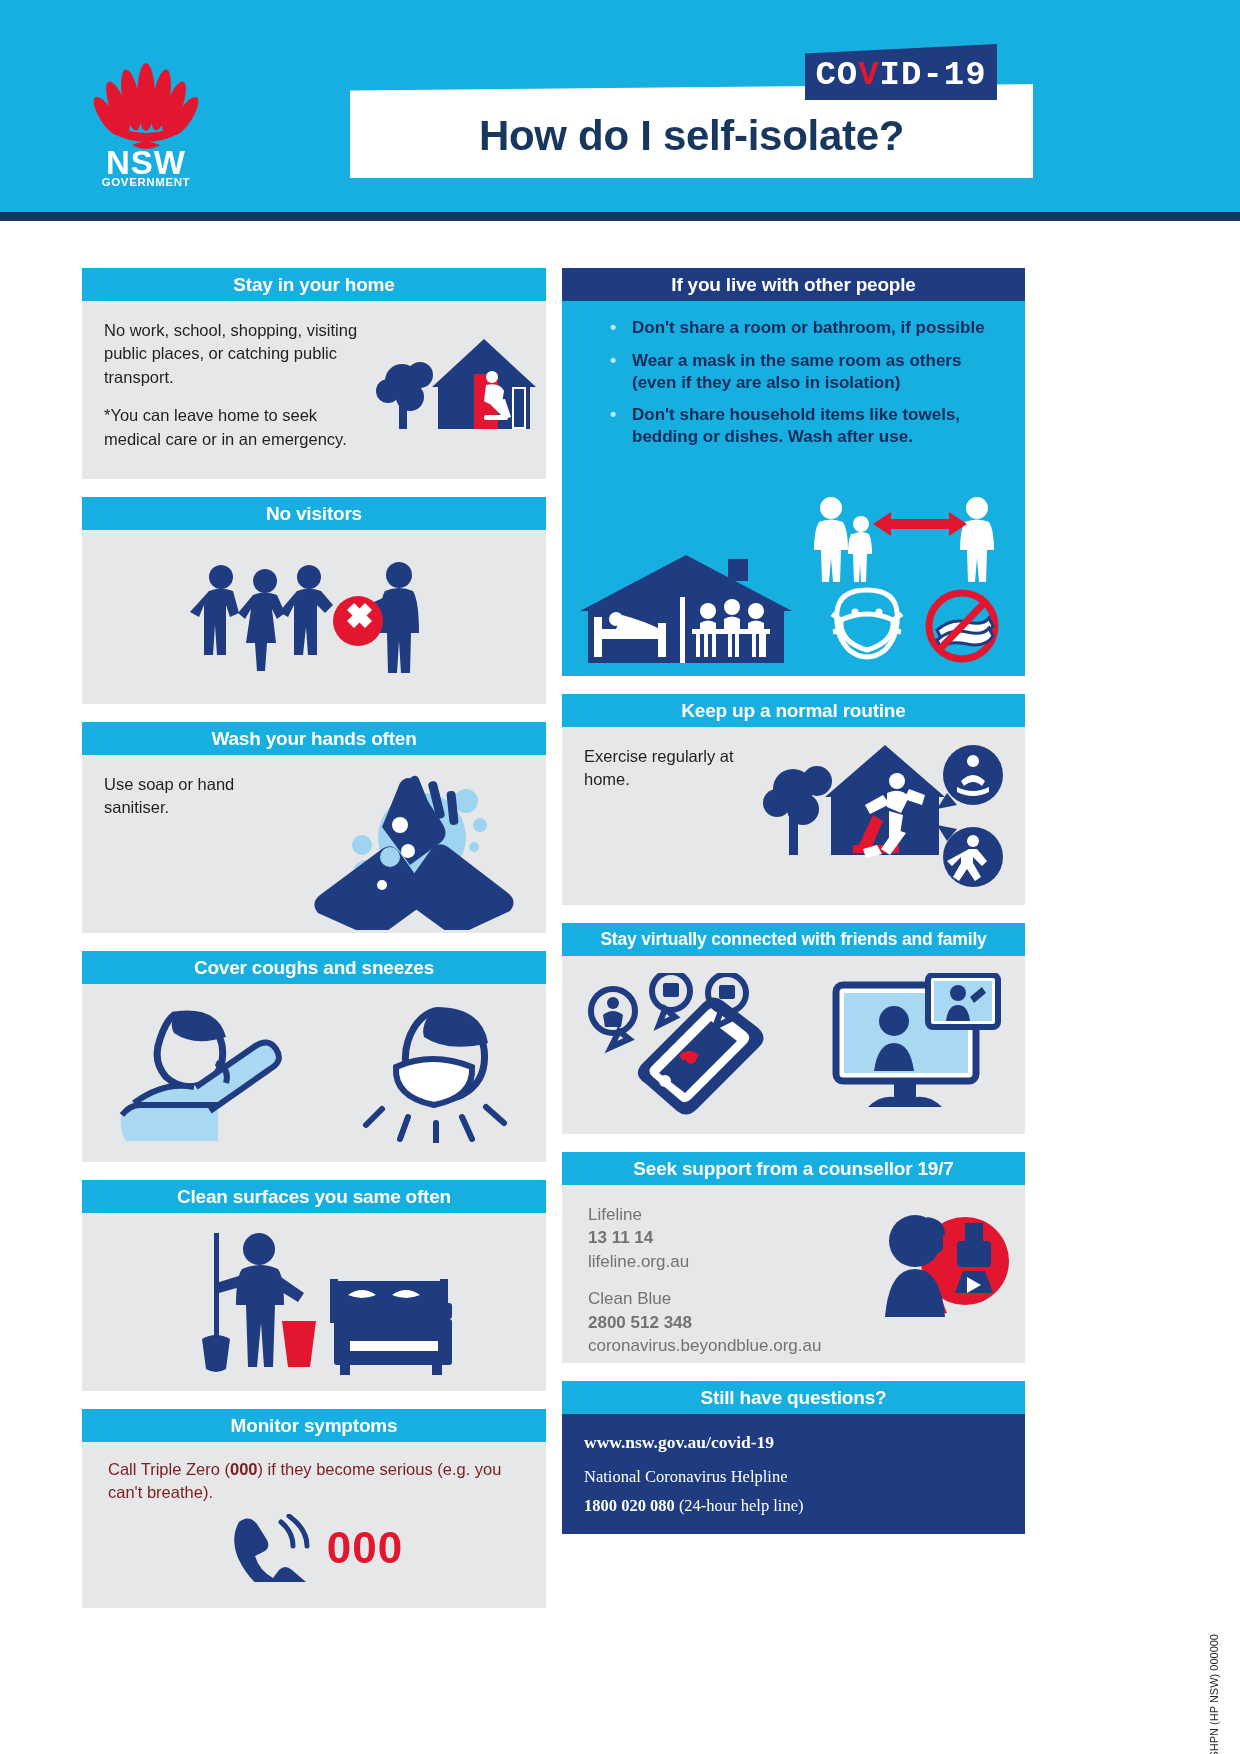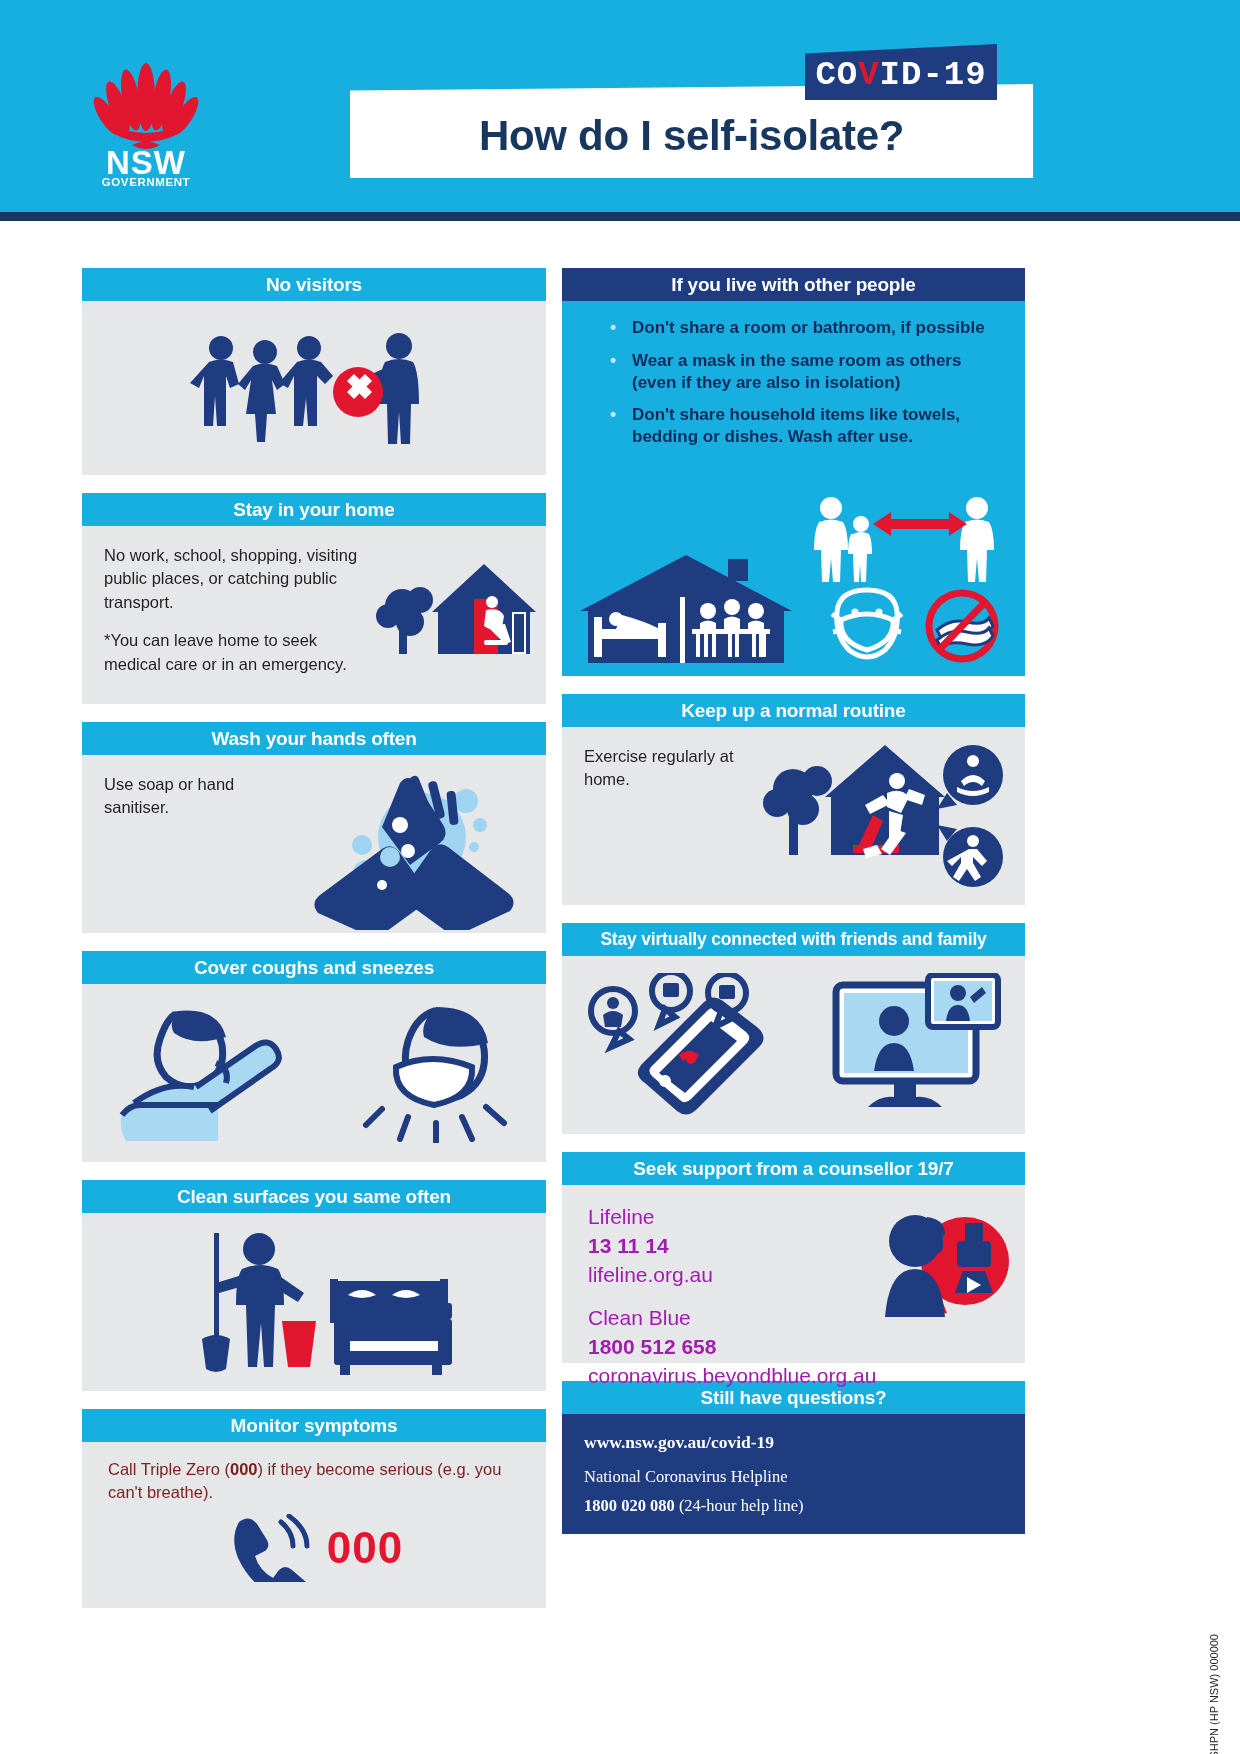--- a/index.html
+++ b/index.html
@@ -79,21 +79,21 @@
 
   .art { display: block; }
 
   
   .q-body { background: #1f3c80; color: #ffffff; padding: 18px 22px 20px 22px; }
   .q-body .line { font-size: 16.5px; line-height: 1.5; margin-bottom: 4px; }
   .q-body .url { font-weight: bold; font-size: 17.5px; margin-bottom: 12px; }
   .q-body b { font-weight: bold; }
 
   
-  .sup-text { font-size: 21px; line-height: 1.38; color: #a21caf; }
+  .sup-text { font-size: 17px; line-height: 1.38; color: #737373; }
   .sup-text .b { font-weight: bold; }
   .sup-block { margin-bottom: 14px; }
 
   
   .copyright {
     position: absolute; right: 14px; bottom: 120px;
     transform-origin: right bottom; transform: rotate(-90deg) translateY(-50%);
     white-space: nowrap; font-size: 11px; color: #231f20;
   }
 
@@ -136,50 +136,20 @@
     <span><b>CO</b><i>V</i><b>ID-19</b></span>
   </div>
 </div>
 <div class="header-rule"></div>
 
 <div class="grid">
 
   <div class="col-left">
 
     <div class="card">
-      <div class="card-head head-lt">No visitors</div>
-      <div class="card-body" style="height:174px; display:flex; align-items:center; justify-content:center;">
-        <div>
-          <svg class="art" width="255" height="125" viewBox="0 0 255 125" aria-hidden="true">
-            <g fill="#1f3c80">
-
-              <circle cx="34" cy="22" r="12"></circle>
-              <path d="M22 36 q12 -5 24 0 l6 22 l-9 4 l-4 -12 l0 50 l-9 0 l-2 -30 l-2 30 l-9 0 l0 -50 l-5 12 l-9 -5 z"></path>
-
-              <circle cx="78" cy="26" r="12"></circle>
-              <path d="M66 40 q12 -5 24 0 l8 18 l-8 6 l-5 -10 l4 34 l-9 0 l-2 28 l-8 0 l-2 -28 l-9 0 l5 -34 l-6 10 l-7 -6 z"></path>
-
-              <circle cx="122" cy="22" r="12"></circle>
-              <path d="M110 36 q12 -5 24 0 l12 14 l-8 8 l-8 -8 l0 50 l-9 0 l-2 -28 l-3 28 l-9 0 l0 -50 l-6 12 l-9 -5 z"></path>
-
-              <circle cx="212" cy="20" r="13"></circle>
-              <path d="M198 36 q14 -6 28 0 q6 10 6 42 l-8 0 l-1 40 l-9 0 l-2 -32 l-2 32 l-9 0 l-1 -40 l-8 0 q0 -32 6 -42 z"></path>
-              <path d="M198 42 l-22 10 l4 10 l24 -10 z"></path>
-              <path d="M175 48 q-10 -2 -12 6 q6 6 14 4 z"></path>
-            </g>
-            <path d="M190 66 l-22 -6 l16 16 z" fill="#e2172f"></path>
-            <circle cx="171" cy="66" r="25" fill="#e2172f"></circle>
-            <path d="M160 55 l7 -7 l18 18 l-7 7 z" fill="#ffffff"></path>
-            <path d="M178 48 l7 7 l-18 18 l-7 -7 z" fill="#ffffff"></path>
-          </svg>
-        </div>
-      </div>
-    </div>
-
-    <div class="card">
       <div class="card-head head-lt">Stay in your home</div>
       <div class="card-body" style="height:178px;">
         <div class="body-text" style="width:300px;">
           <p>No work, school, shopping, visiting public places, or catching public transport.</p>
           <p>*You can leave home to seek medical care or in an emergency.</p>
         </div>
         <div style="position:absolute; right:10px; top:28px;">
           <svg class="art" width="160" height="115" viewBox="0 0 160 115" aria-hidden="true">
             <path d="M62 55 L108 14 L154 55 L154 100 L62 100 Z" fill="#1f3c80"></path>
             <path d="M56 58 L108 10 L160 58 L150 58 L108 22 L66 58 Z" fill="#1f3c80"></path>
@@ -193,20 +163,50 @@
             </g>
             <rect x="136" y="58" width="14" height="42" fill="#ffffff"></rect>
             <rect x="138" y="60" width="10" height="38" fill="#1f3c80"></rect>
             <g fill="#1f3c80">
               <circle cx="26" cy="52" r="17"></circle>
               <circle cx="44" cy="46" r="13"></circle>
               <circle cx="12" cy="62" r="12"></circle>
               <circle cx="34" cy="68" r="14"></circle>
               <rect x="23" y="66" width="8" height="34"></rect>
             </g>
+          </svg>
+        </div>
+      </div>
+    </div>
+
+    <div class="card">
+      <div class="card-head head-lt">No visitors</div>
+      <div class="card-body" style="height:174px; display:flex; align-items:center; justify-content:center;">
+        <div>
+          <svg class="art" width="255" height="125" viewBox="0 0 255 125" aria-hidden="true">
+            <g fill="#1f3c80">
+
+              <circle cx="34" cy="22" r="12"></circle>
+              <path d="M22 36 q12 -5 24 0 l6 22 l-9 4 l-4 -12 l0 50 l-9 0 l-2 -30 l-2 30 l-9 0 l0 -50 l-5 12 l-9 -5 z"></path>
+
+              <circle cx="78" cy="26" r="12"></circle>
+              <path d="M66 40 q12 -5 24 0 l8 18 l-8 6 l-5 -10 l4 34 l-9 0 l-2 28 l-8 0 l-2 -28 l-9 0 l5 -34 l-6 10 l-7 -6 z"></path>
+
+              <circle cx="122" cy="22" r="12"></circle>
+              <path d="M110 36 q12 -5 24 0 l12 14 l-8 8 l-8 -8 l0 50 l-9 0 l-2 -28 l-3 28 l-9 0 l0 -50 l-6 12 l-9 -5 z"></path>
+
+              <circle cx="212" cy="20" r="13"></circle>
+              <path d="M198 36 q14 -6 28 0 q6 10 6 42 l-8 0 l-1 40 l-9 0 l-2 -32 l-2 32 l-9 0 l-1 -40 l-8 0 q0 -32 6 -42 z"></path>
+              <path d="M198 42 l-22 10 l4 10 l24 -10 z"></path>
+              <path d="M175 48 q-10 -2 -12 6 q6 6 14 4 z"></path>
+            </g>
+            <path d="M190 66 l-22 -6 l16 16 z" fill="#e2172f"></path>
+            <circle cx="171" cy="66" r="25" fill="#e2172f"></circle>
+            <path d="M160 55 l7 -7 l18 18 l-7 7 z" fill="#ffffff"></path>
+            <path d="M178 48 l7 7 l-18 18 l-7 -7 z" fill="#ffffff"></path>
           </svg>
         </div>
       </div>
     </div>
 
     <div class="card">
       <div class="card-head head-lt">Wash your hands often</div>
       <div class="card-body" style="height:178px;">
         <div class="body-text" style="width:210px;">
           <p>Use soap or hand sanitiser.</p>
@@ -516,21 +516,21 @@
       <div class="card-head head-lt">Seek support from a counsellor 19/7</div>
       <div class="card-body" style="height:178px;">
         <div style="padding:18px 0 0 26px; width:320px;" class="sup-text">
           <div class="sup-block">
             <div>Lifeline</div>
             <div class="b">13 11 14</div>
             <div>lifeline.org.au</div>
           </div>
           <div class="sup-block">
             <div>Clean Blue</div>
-            <div class="b">1800 512 658</div>
+            <div class="b">2800 512 348</div>
             <div>coronavirus.beyondblue.org.au</div>
           </div>
         </div>
         <div style="position:absolute; right:16px; top:20px;">
           <svg class="art" width="140" height="130" viewBox="0 0 140 130" aria-hidden="true">
             <circle cx="96" cy="56" r="44" fill="#e2172f"></circle>
             <path d="M70 88 l-18 24 l26 -4 z" fill="#e2172f"></path>
             <g fill="#1f3c80">
               <circle cx="46" cy="36" r="26"></circle>
               <path d="M16 112 q4 -48 30 -48 q26 0 30 48 z"></path>

